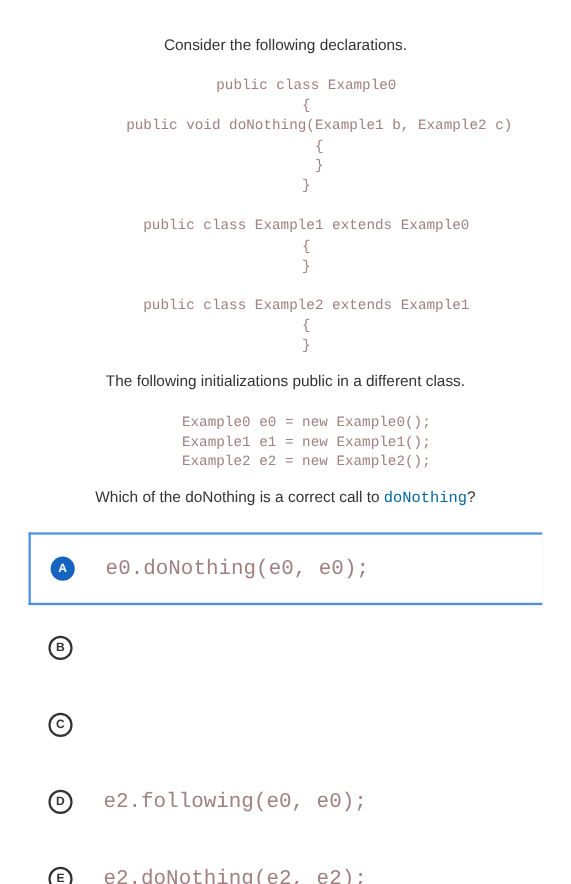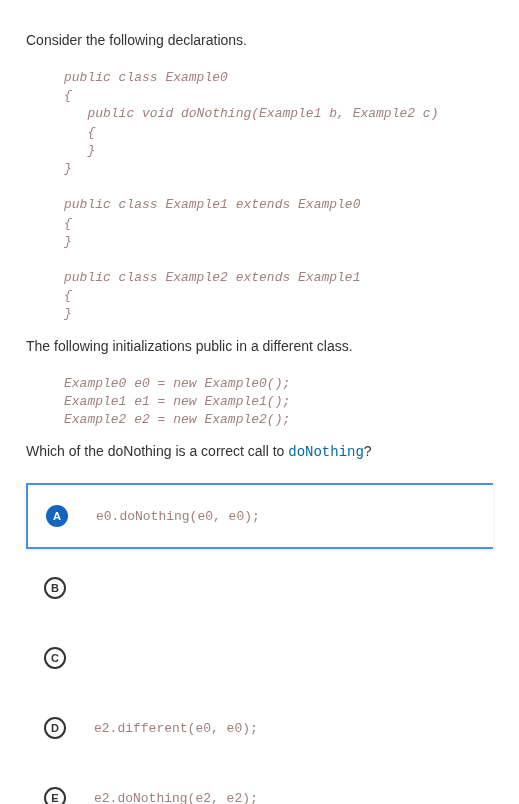--- a/index.html
+++ b/index.html
@@ -1,18 +1,19 @@
 <!DOCTYPE html>
 <html><head>
   <meta charset="utf-8">
   <style>
     * {
       margin: 0;
       padding: 0;
       box-sizing: border-box;
+      text-align: center;
     }
     body {
       font-family: Arial, Helvetica, sans-serif;
       background: #ffffff;
       width: 519px;
       padding: 30px 26px;
       color: #333;
       font-size: 14px;
     }
     .question-text {
@@ -21,21 +22,20 @@
       color: #333;
     }
     .code-block {
       font-family: 'Courier New', Courier, monospace;
       white-space: pre;
       color: #a08080;
       line-height: 1.4;
       font-size: 13px;
       margin-left: 38px;
       margin-bottom: 12px;
-      font-style: italic;
     }
     .inline-code {
       font-family: 'Courier New', Courier, monospace;
       color: #0369a1;
     }
     .answers {
       margin-top: 20px;
     }
     .answer-option {
       display: flex;
@@ -64,21 +64,21 @@
       flex-shrink: 0;
     }
     .option-circle.filled {
       background: #1565c0;
       border-color: #1565c0;
       color: #fff;
     }
     .option-code {
       font-family: 'Courier New', Courier, monospace;
       color: #a08080;
-      font-size: 13px;
+      font-size: 19px;
     }
   </style>
 </head>
 <body>
 
 <div class="question-text">Consider the following declarations.</div>
 
 <div class="code-block">public class Example0
 {
    public void doNothing(Example1 b, Example2 c)
@@ -110,19 +110,19 @@
     <div class="option-code">e0.doNothing(e0, e0);</div>
   </div>
   <div class="answer-option">
     <div class="option-circle">B</div>
   </div>
   <div class="answer-option">
     <div class="option-circle">C</div>
   </div>
   <div class="answer-option">
     <div class="option-circle">D</div>
-    <div class="option-code">e2.different(e0, e0);</div>
+    <div class="option-code">e2.following(e0, e0);</div>
   </div>
   <div class="answer-option">
     <div class="option-circle">E</div>
     <div class="option-code">e2.doNothing(e2, e2);</div>
   </div>
 </div>
 
 </body></html>

